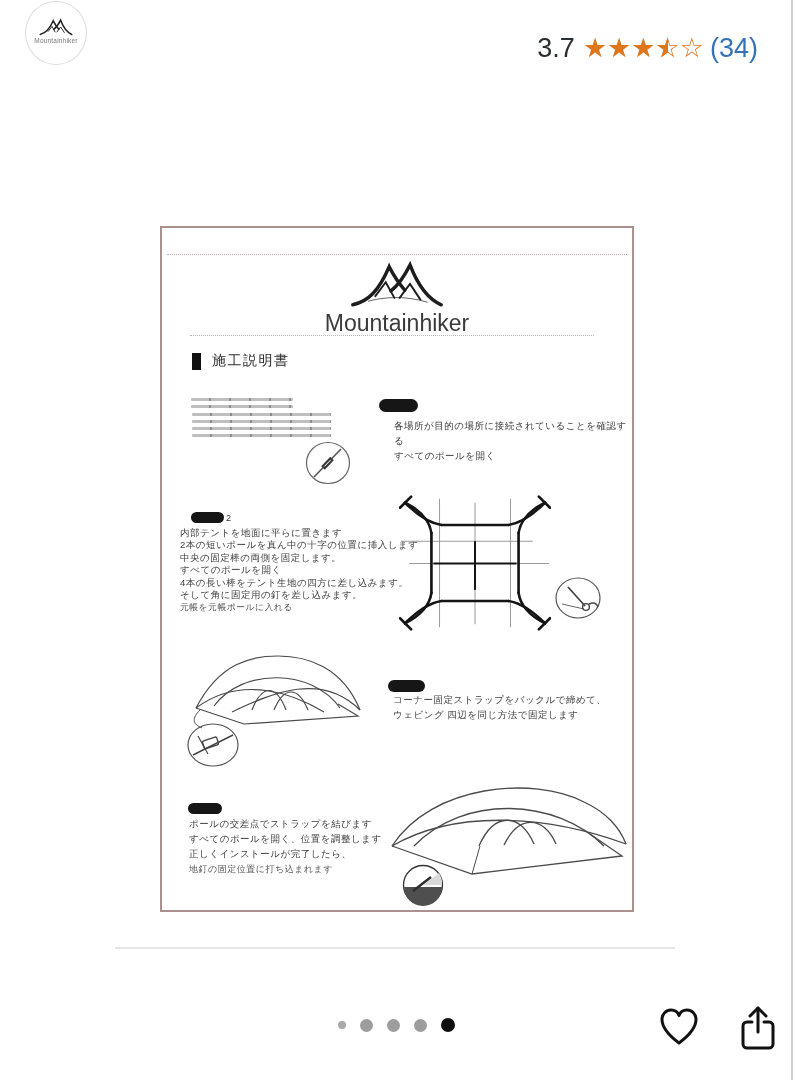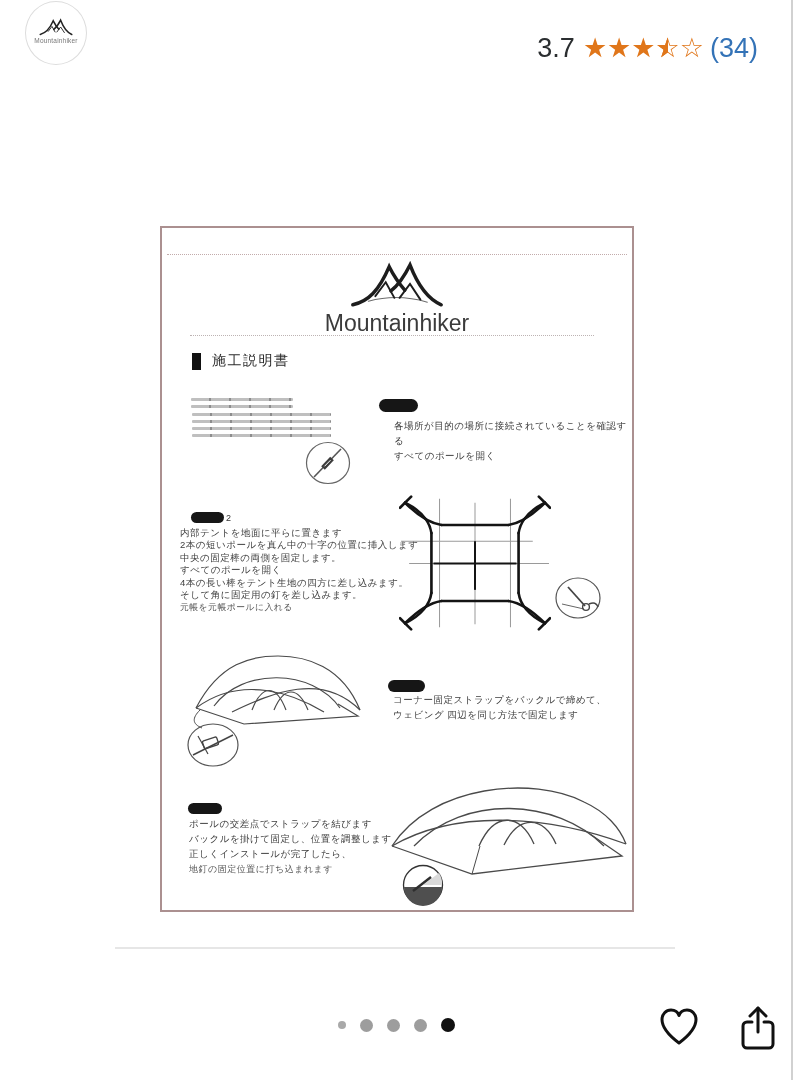--- a/index.html
+++ b/index.html
@@ -233,21 +233,21 @@
     </svg>
     <div class="abs badge badge3"></div>
     <div class="abs step-lines s3-lines">
       <div>コーナー固定ストラップをバックルで締めて、</div>
       <div>ウェビング 四辺を同じ方法で固定します</div>
     </div>
 
     <div class="abs badge badge4"></div>
     <div class="abs step-lines s4-lines">
       <div>ポールの交差点でストラップを結びます</div>
-      <div>バックルを掛けて固定し、位置を調整します</div>
+      <div>すべてのポールを開く、位置を調整します</div>
       <div>正しくインストールが完了したら、</div>
       <div class="dim">地釘の固定位置に打ち込まれます</div>
     </div>
     <svg class="abs tent4-svg" width="250" height="96" viewBox="0 0 250 96">
       <g fill="none" stroke="#4a4a4a" stroke-width="1.3">
         <path d="M8,62 C48,0 150,-8 200,18 C222,28 236,44 242,60"></path>
         <path d="M30,62 C80,10 172,14 220,62"></path>
         <path d="M8,62 C70,26 160,30 242,60"></path>
         <path d="M95,62 C110,28 136,28 150,60"></path>
         <path d="M120,61 C135,30 160,32 172,60"></path>

